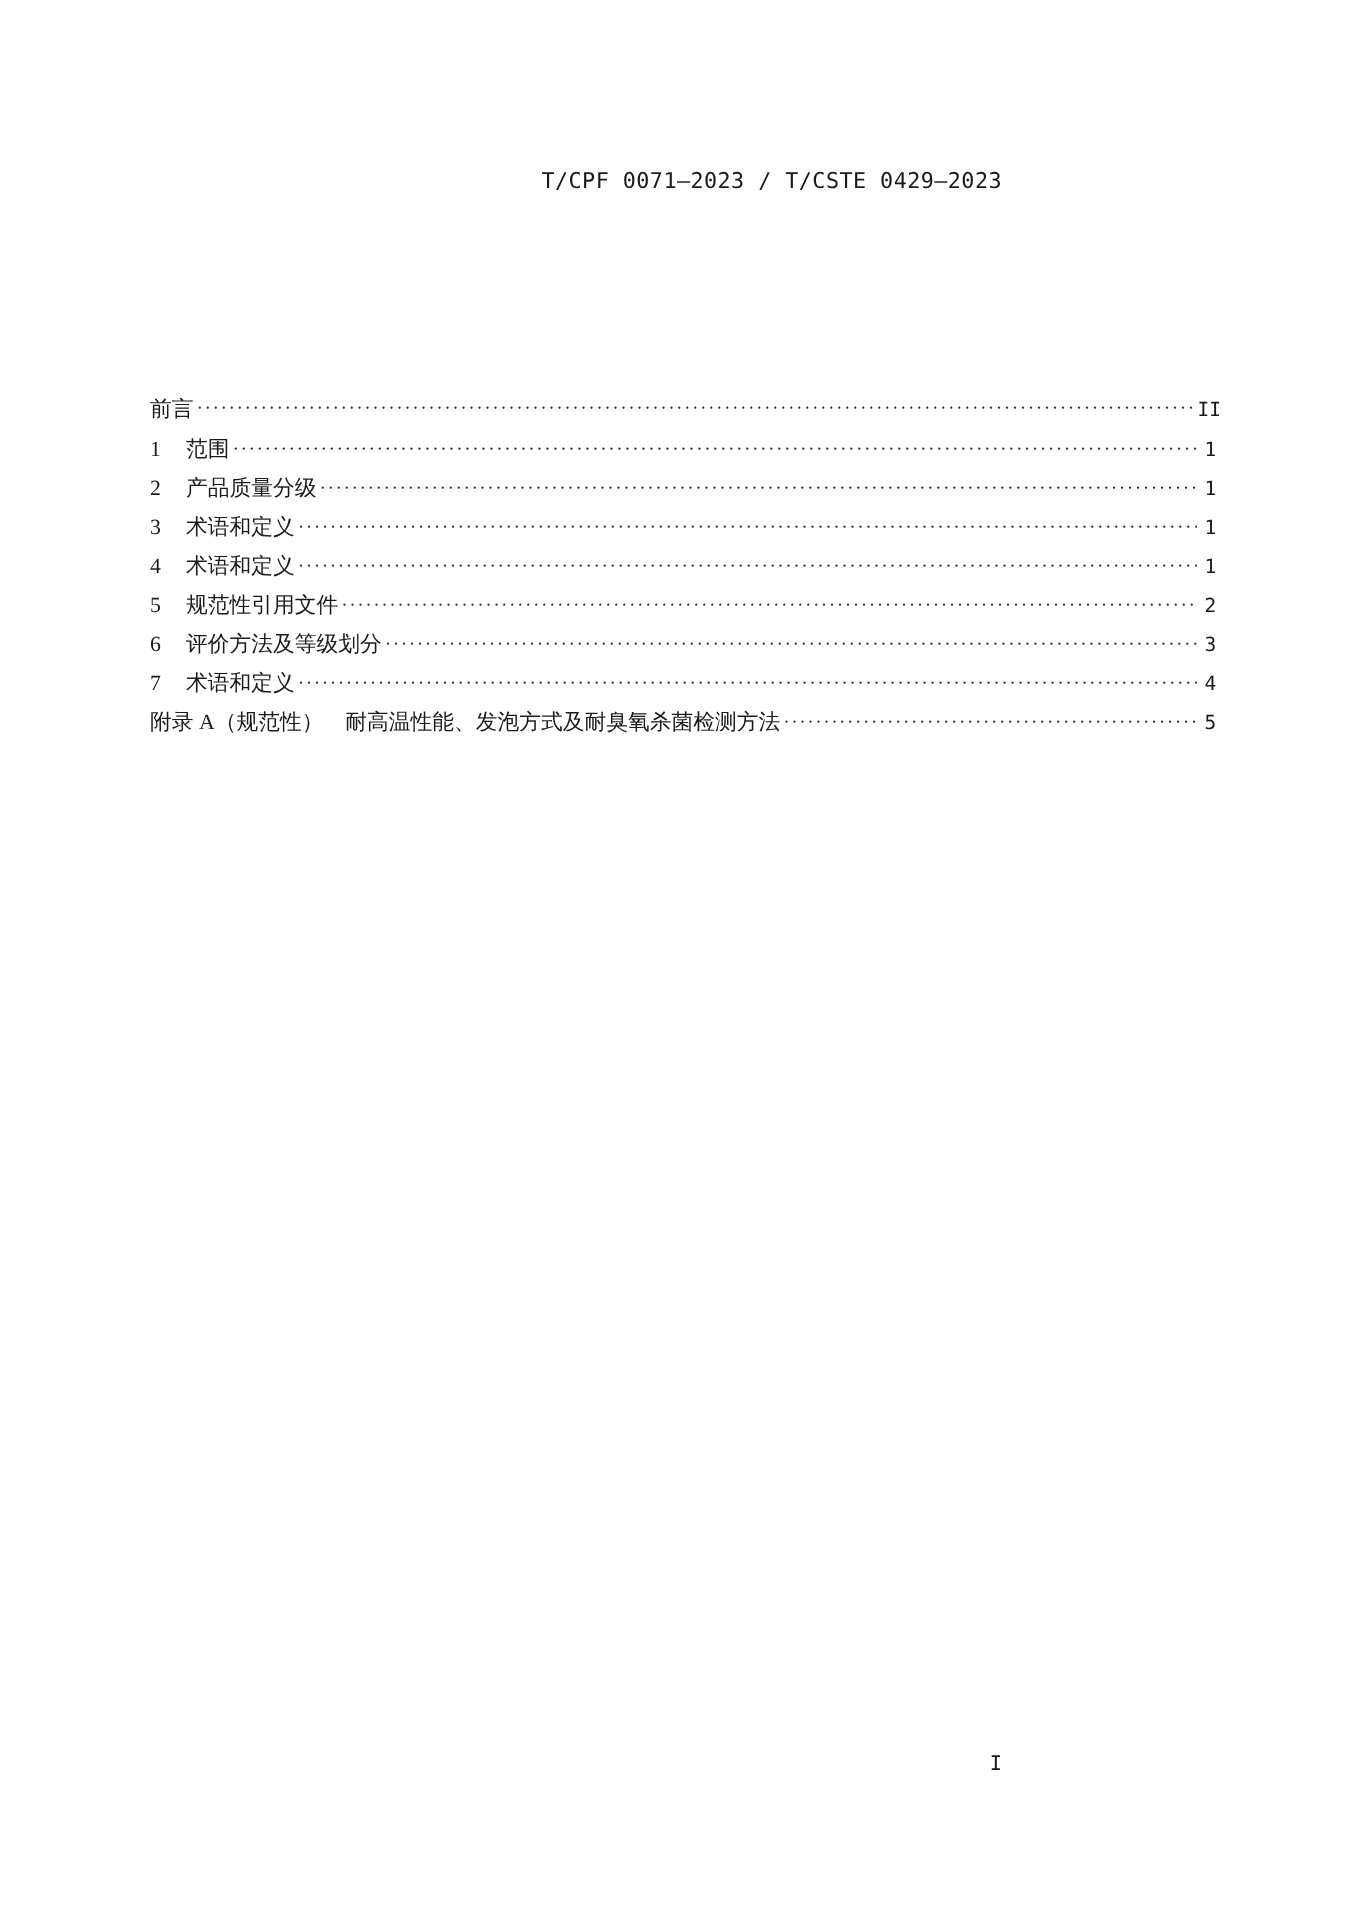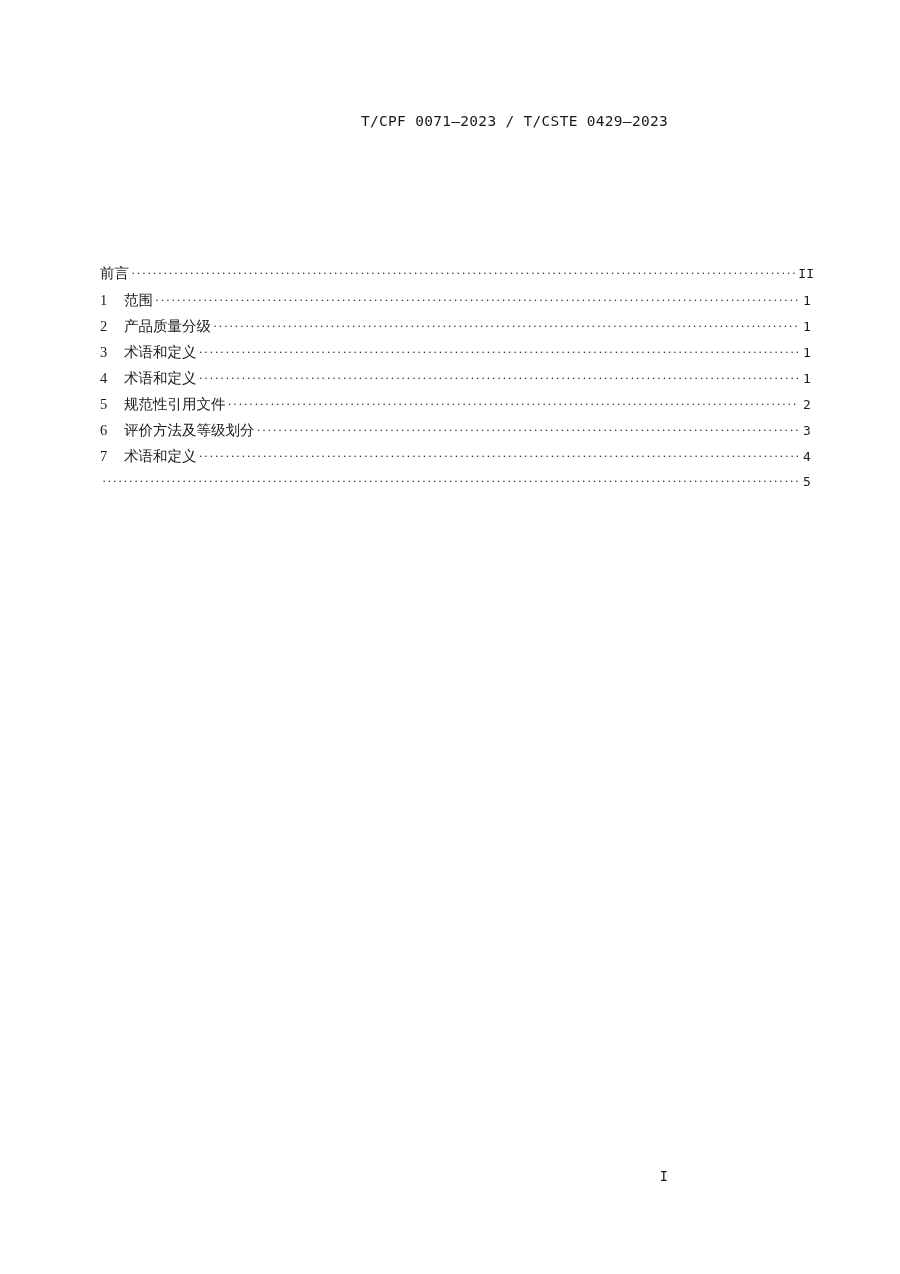--- a/index.html
+++ b/index.html
@@ -174,20 +174,21 @@
 
     <div class="toc-row">
       <span class="toc-label">
         <span class="toc-num">7</span><span class="toc-gap"></span><span>术语和定义</span>
       </span>
       <span class="toc-dots">·······················································································································································</span>
       <span class="toc-page">4</span>
     </div>
 
     <div class="toc-row row-annex">
+      <span class="toc-label">附录 A（规范性）　耐高温性能、发泡方式及耐臭氧杀菌检测方法</span>
       <span class="toc-dots">·······················································································································································</span>
       <span class="toc-page">5</span>
     </div>
 
   </div>
 
   <div class="footer-page">I</div>
 
 </div>
 

